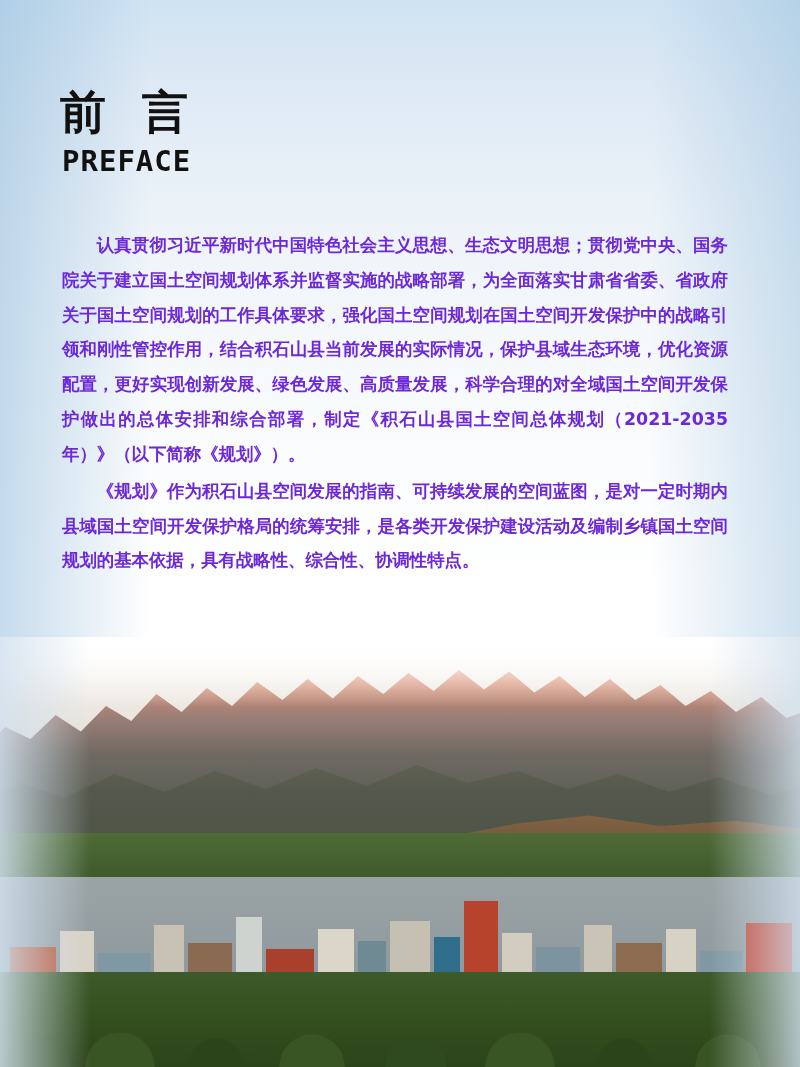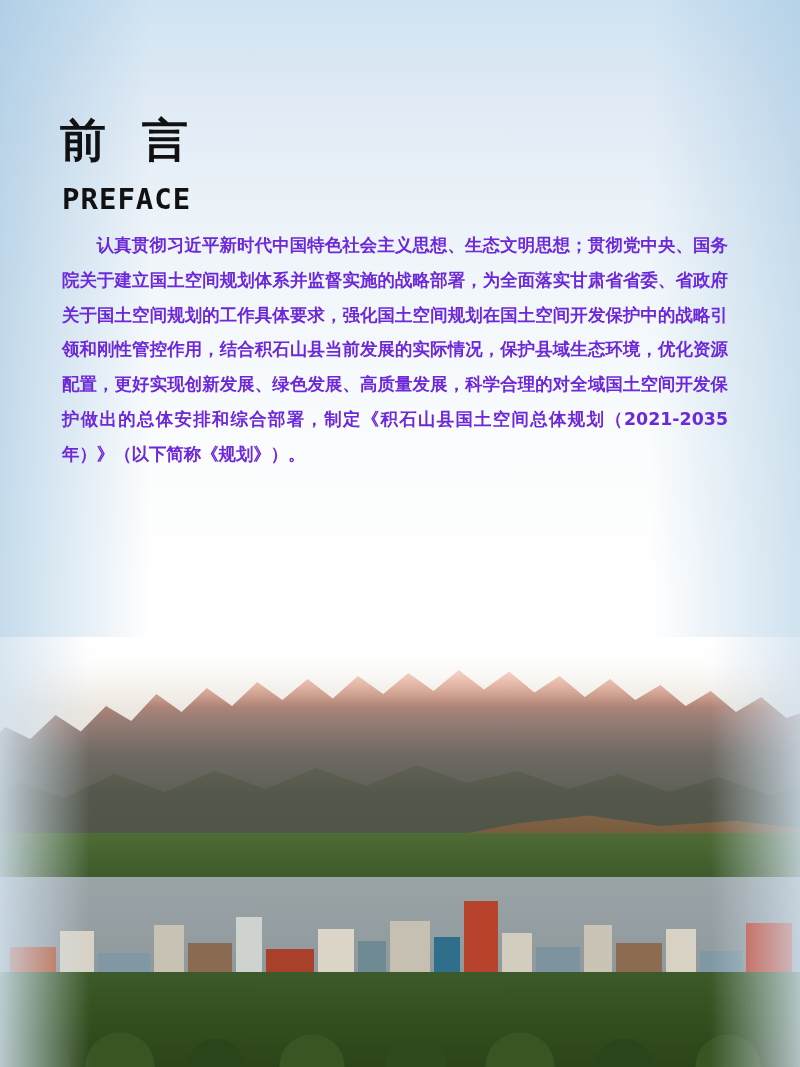--- a/index.html
+++ b/index.html
@@ -48,39 +48,39 @@
     position: absolute;
     right: 0; top: 0;
     width: 150px; height: 680px;
     background: linear-gradient(270deg, rgba(150,190,220,0.45), rgba(150,190,220,0));
   }
 
   
   .heading-wrap {
     position: absolute;
     left: 60px;
-    top: 116px;
+    top: 88px;
     width: 660px;
   }
   .title-cn {
     font-family: "DejaVu Sans", sans-serif;
     font-size: 46px;
     font-weight: 700;
     letter-spacing: 10px;
     color: #111111;
     line-height: 1.05;
     margin: 0;
   }
   .title-en {
     font-family: "DejaVu Sans Mono", monospace;
     font-size: 29px;
     font-weight: 700;
     letter-spacing: 1px;
     color: #111111;
-    margin: 20px 0 0 2px;
+    margin: 10px 0 0 2px;
     line-height: 1.05;
   }
 
   
   .body-wrap {
     position: absolute;
     left: 62px;
     top: 228px;
     width: 666px;
   }
@@ -230,20 +230,21 @@
   <div class="sky-left"></div>
   <div class="sky-right"></div>
 
   <div class="heading-wrap">
     <h1 class="title-cn">前 言</h1>
     <div class="title-en">PREFACE</div>
   </div>
 
   <div class="body-wrap">
     <p class="para">认真贯彻习近平新时代中国特色社会主义思想、生态文明思想；贯彻党中央、国务院关于建立国土空间规划体系并监督实施的战略部署，为全面落实甘肃省省委、省政府关于国土空间规划的工作具体要求，强化国土空间规划在国土空间开发保护中的战略引领和刚性管控作用，结合积石山县当前发展的实际情况，保护县域生态环境，优化资源配置，更好实现创新发展、绿色发展、高质量发展，科学合理的对全域国土空间开发保护做出的总体安排和综合部署，制定《积石山县国土空间总体规划（2021-2035年）》（以下简称《规划》）。</p>
+    <p class="para">《规划》作为积石山县空间发展的指南、可持续发展的空间蓝图，是对一定时期内县域国土空间开发保护格局的统筹安排，是各类开发保护建设活动及编制乡镇国土空间规划的基本依据，具有战略性、综合性、协调性特点。</p>
   </div>
 
   <div class="photo">
     <div class="photo-sky"></div>
     <div class="ridge"></div>
     <div class="ridge2"></div>
     <div class="hill-right"></div>
     <div class="treebelt"></div>
 
     <div class="city">

